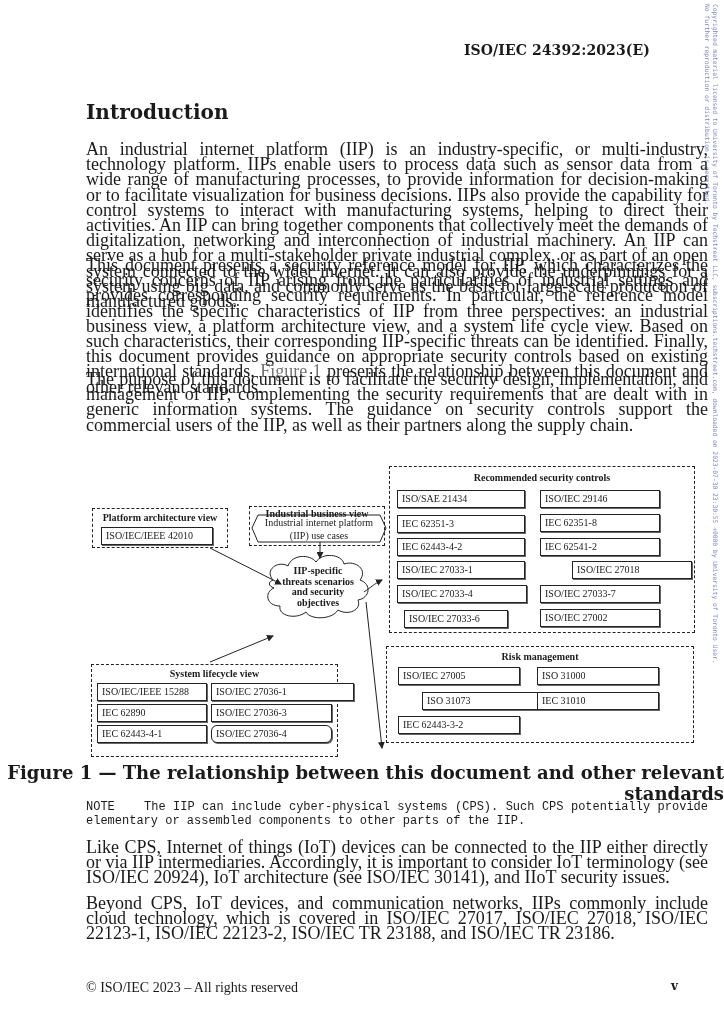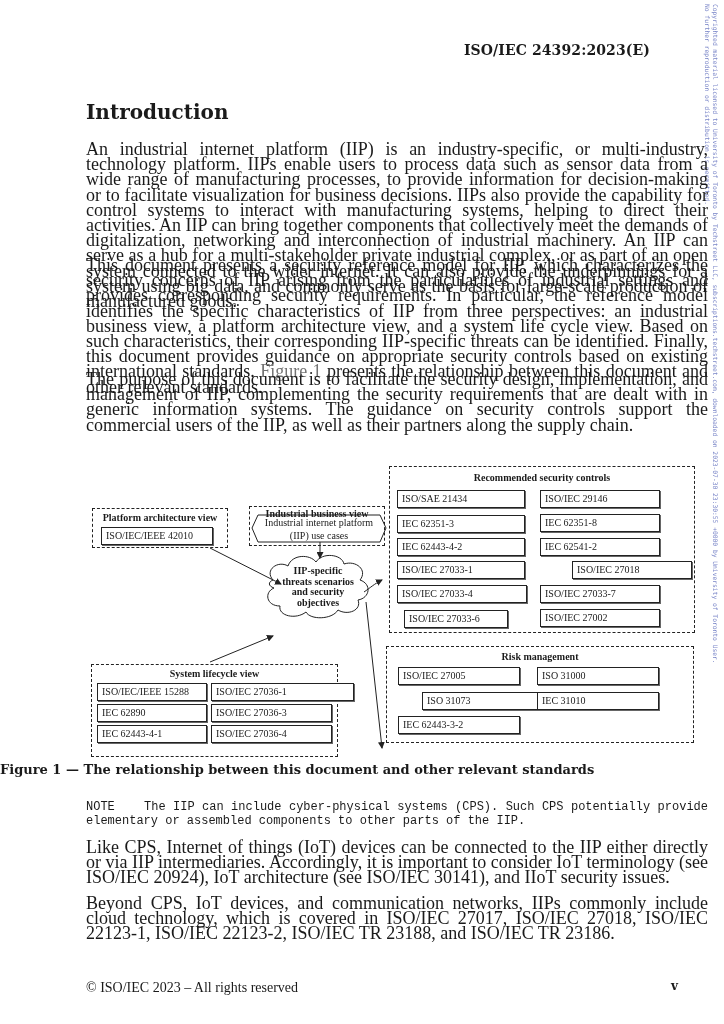--- a/index.html
+++ b/index.html
@@ -11,21 +11,21 @@
   .p1 { top: 142px; }
   .p2 { top: 258px; }
   .p3 { top: 372px; }
   .link { color: #737373; }
   .figure { position: absolute; left: 88px; top: 466px; width: 612px; height: 300px; font-family: "Liberation Serif", "DejaVu Serif", serif; }
   .dbox { position: absolute; border: 1px dashed #222; box-sizing: border-box; }
   .gtitle { position: absolute; font-weight: bold; font-size: 10px; text-align: center; left: 0; right: 0; }
   .sbox { position: absolute; border: 1px solid #222; box-shadow: 1px 1px 0 #666; font-size: 10px; line-height: 16px; padding-left: 4px; box-sizing: border-box; height: 18px; background: #fff; white-space: nowrap; }
   .hex { position: absolute; font-size: 10px; text-align: center; line-height: 13px; }
   .cloud { position: absolute; font-weight: bold; font-size: 10px; line-height: 10.5px; text-align: center; }
-  .caption { position: absolute; top: 762px; left: 0; width: 724px; text-align: left; font-weight: bold; font-size: 13px; font-family: "DejaVu Serif", serif; }
+  .caption { position: absolute; top: 762px; left: 0; width: 724px; text-align: right; font-weight: bold; font-size: 18px; font-family: "DejaVu Serif", serif; }
   .note { position: absolute; left: 86px; top: 800px; width: 622px; font-family: Liberation Mono, monospace; font-size: 12px; line-height: 14px; text-align: justify; }
   .note-label { display: inline-block; width: 58px; }
   .p4 { top: 840px; }
   .p5 { top: 896px; }
   .footer-left { position: absolute; top: 980px; left: 86px; font-family: "Liberation Serif", serif; font-size: 14px; }
   .footer-right { position: absolute; top: 979px; right: 46px; font-weight: bold; font-size: 12px; }
   svg.arrows { position: absolute; left: 0; top: 0; }
 </style>
 </head>
 <body>
@@ -102,21 +102,21 @@
     <div class="sbox" style="left:150px;top:142px;width:120px;">ISO/IEC 27002</div>
   </div>
 
   <div class="dbox" style="left:3px;top:198px;width:247px;height:93px;">
     <div class="gtitle" style="top:3px;">System lifecycle view</div>
     <div class="sbox" style="left:5px;top:18px;width:110px;">ISO/IEC/IEEE 15288</div>
     <div class="sbox" style="left:119px;top:18px;width:143px;">ISO/IEC 27036-1</div>
     <div class="sbox" style="left:5px;top:39px;width:110px;">IEC 62890</div>
     <div class="sbox" style="left:119px;top:39px;width:121px;">ISO/IEC 27036-3</div>
     <div class="sbox" style="left:5px;top:60px;width:110px;">IEC 62443-4-1</div>
-    <div class="sbox" style="left:119px;top:60px;width:121px;">ISO/IEC 27036-4</div>
+    <div class="sbox" style="left:119px;top:60px;width:121px;border-radius:6px;">ISO/IEC 27036-4</div>
   </div>
 
   <div class="dbox" style="left:298px;top:180px;width:308px;height:97px;">
     <div class="gtitle" style="top:4px;">Risk management</div>
     <div class="sbox" style="left:11px;top:20px;width:122px;">ISO/IEC 27005</div>
     <div class="sbox" style="left:150px;top:20px;width:122px;">ISO 31000</div>
     <div class="sbox" style="left:27px;top:45px;width:120px;margin-left:8px;">ISO 31073</div>
     <div class="sbox" style="left:150px;top:45px;width:122px;">IEC 31010</div>
     <div class="sbox" style="left:11px;top:69px;width:122px;">IEC 62443-3-2</div>
   </div>

